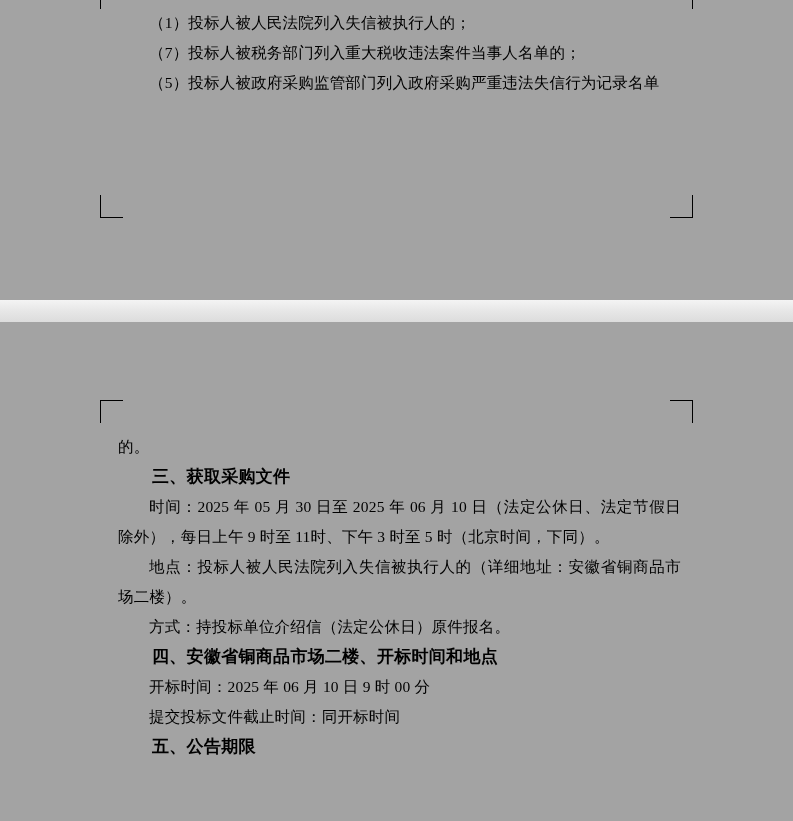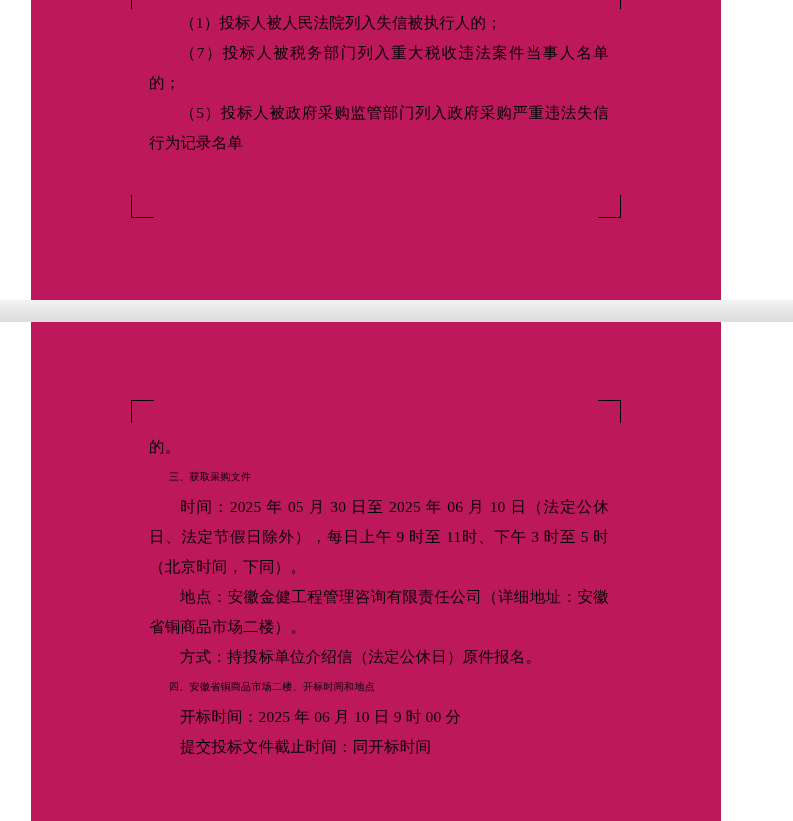--- a/index.html
+++ b/index.html
@@ -10,23 +10,22 @@
   body {
     width: 793px;
     height: 821px;
     font-family: "Liberation Serif", "DejaVu Serif", serif;
     color: #000000;
     overflow: hidden;
     position: relative;
   }
   .page {
     position: relative;
-    width: 690px;
-    background: #be185d;
-    margin-left: 31px;
+    width: 793px;
+    background: #a3a3a3;
   }
   .page-body {
     position: relative;
     padding: 0 112px 0 118px;
   }
   
   .crop {
     position: absolute;
     width: 22px;
     height: 22px;
@@ -42,25 +41,25 @@
     text-align: justify;
     text-justify: inter-ideograph;
     margin: 0;
     text-indent: 2em;
     letter-spacing: 0.2px;
   }
   .para.noindent {
     text-indent: 0;
   }
   .heading {
-    font-size: 10px;
+    font-size: 17px;
     line-height: 30px;
     margin: 0;
     text-indent: 2em;
-    font-weight: normal;
+    font-weight: bold;
     letter-spacing: 0.3px;
   }
   
   .sheet-gap {
     background: #e8e8e8;
     height: 22px;
     width: 793px;
   }
   .sheet-gap-inner {
     height: 100%;
@@ -92,21 +91,22 @@
 
 <div class="page" style="height:499px;">
   <div class="crop tl" style="left:100px; top:78px;"></div>
   <div class="crop tr" style="right:100px; top:78px;"></div>
 
   <div class="page-body" style="padding-top:110px;">
     <p class="para noindent">的。</p>
 
     <p class="heading">三、获取采购文件</p>
     <p class="para">时间：2025 年 05 月 30 日至 2025 年 06 月 10 日（法定公休日、法定节假日除外），每日上午 9 时至 11时、下午 3 时至 5 时（北京时间，下同）。</p>
-    <p class="para">地点：安徽金健工程管理咨询有限责任公司（详细地址：安徽省铜商品市场二楼）。</p>
+    <p class="para">地点：投标人被人民法院列入失信被执行人的（详细地址：安徽省铜商品市场二楼）。</p>
     <p class="para">方式：持投标单位介绍信（法定公休日）原件报名。</p>
 
     <p class="heading">四、安徽省铜商品市场二楼、开标时间和地点</p>
     <p class="para">开标时间：2025 年 06 月 10 日 9 时 00 分</p>
     <p class="para">提交投标文件截止时间：同开标时间</p>
 
+    <p class="heading">五、公告期限</p>
   </div>
 </div>
 
 </body></html>

